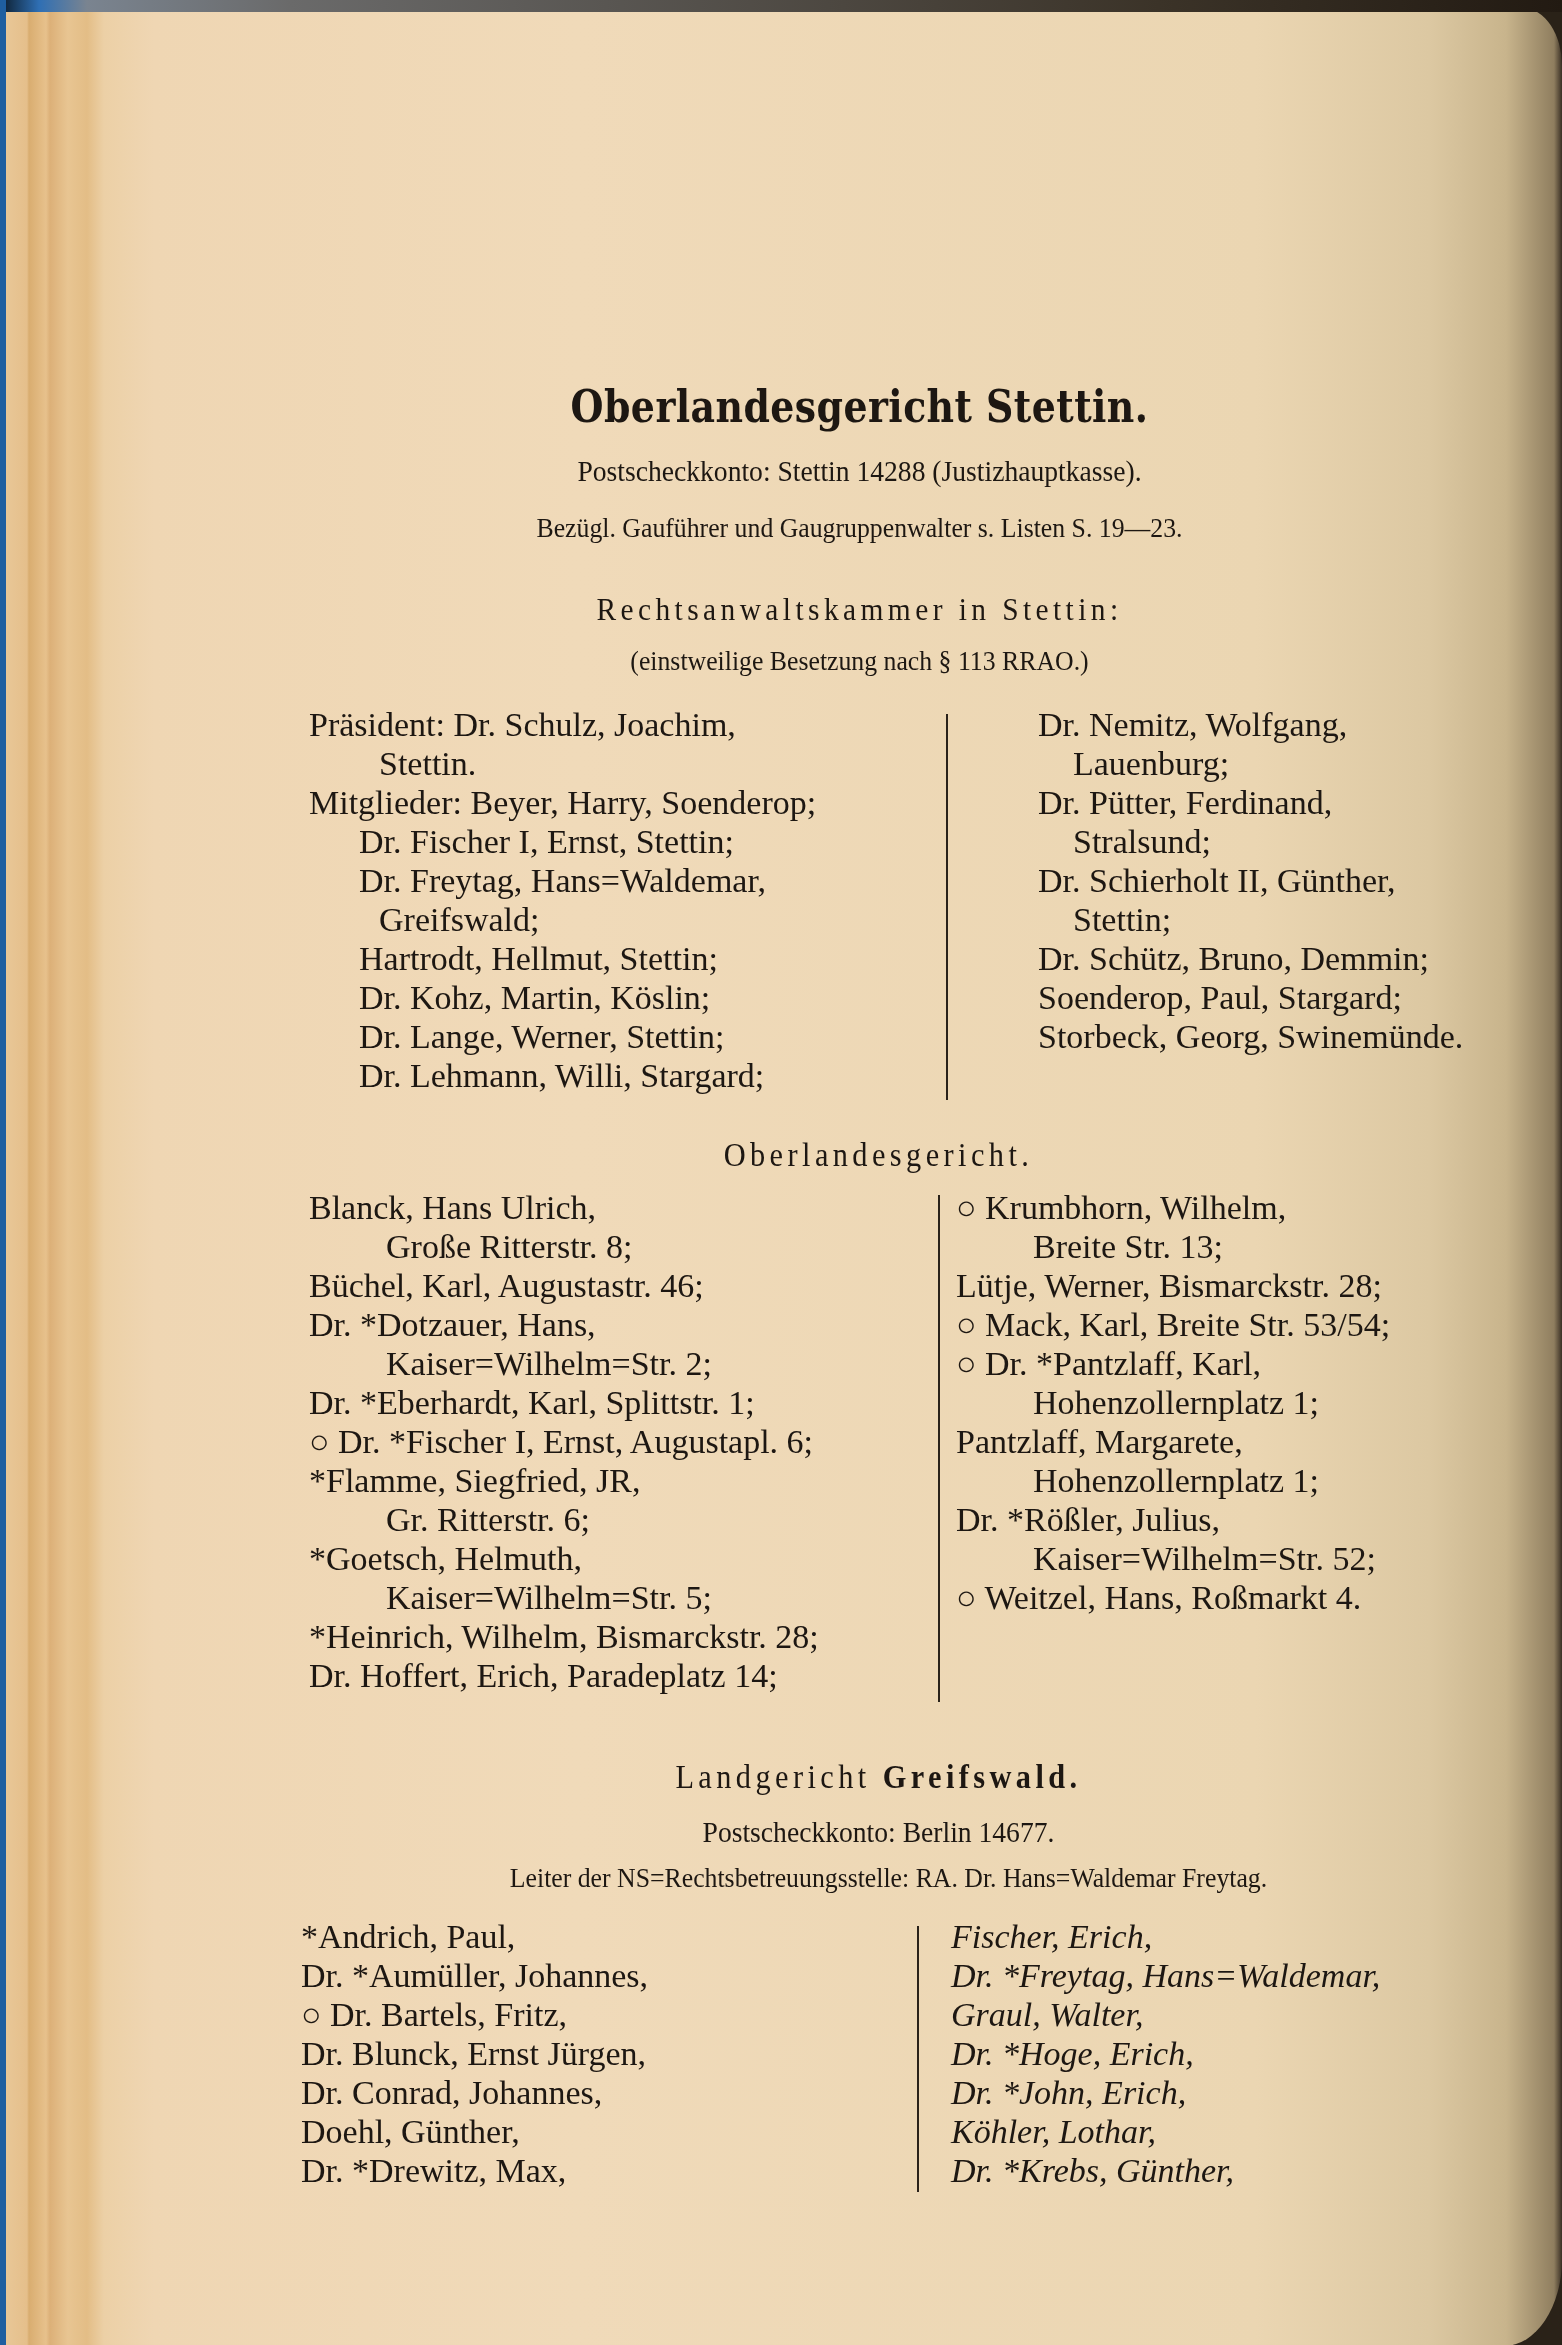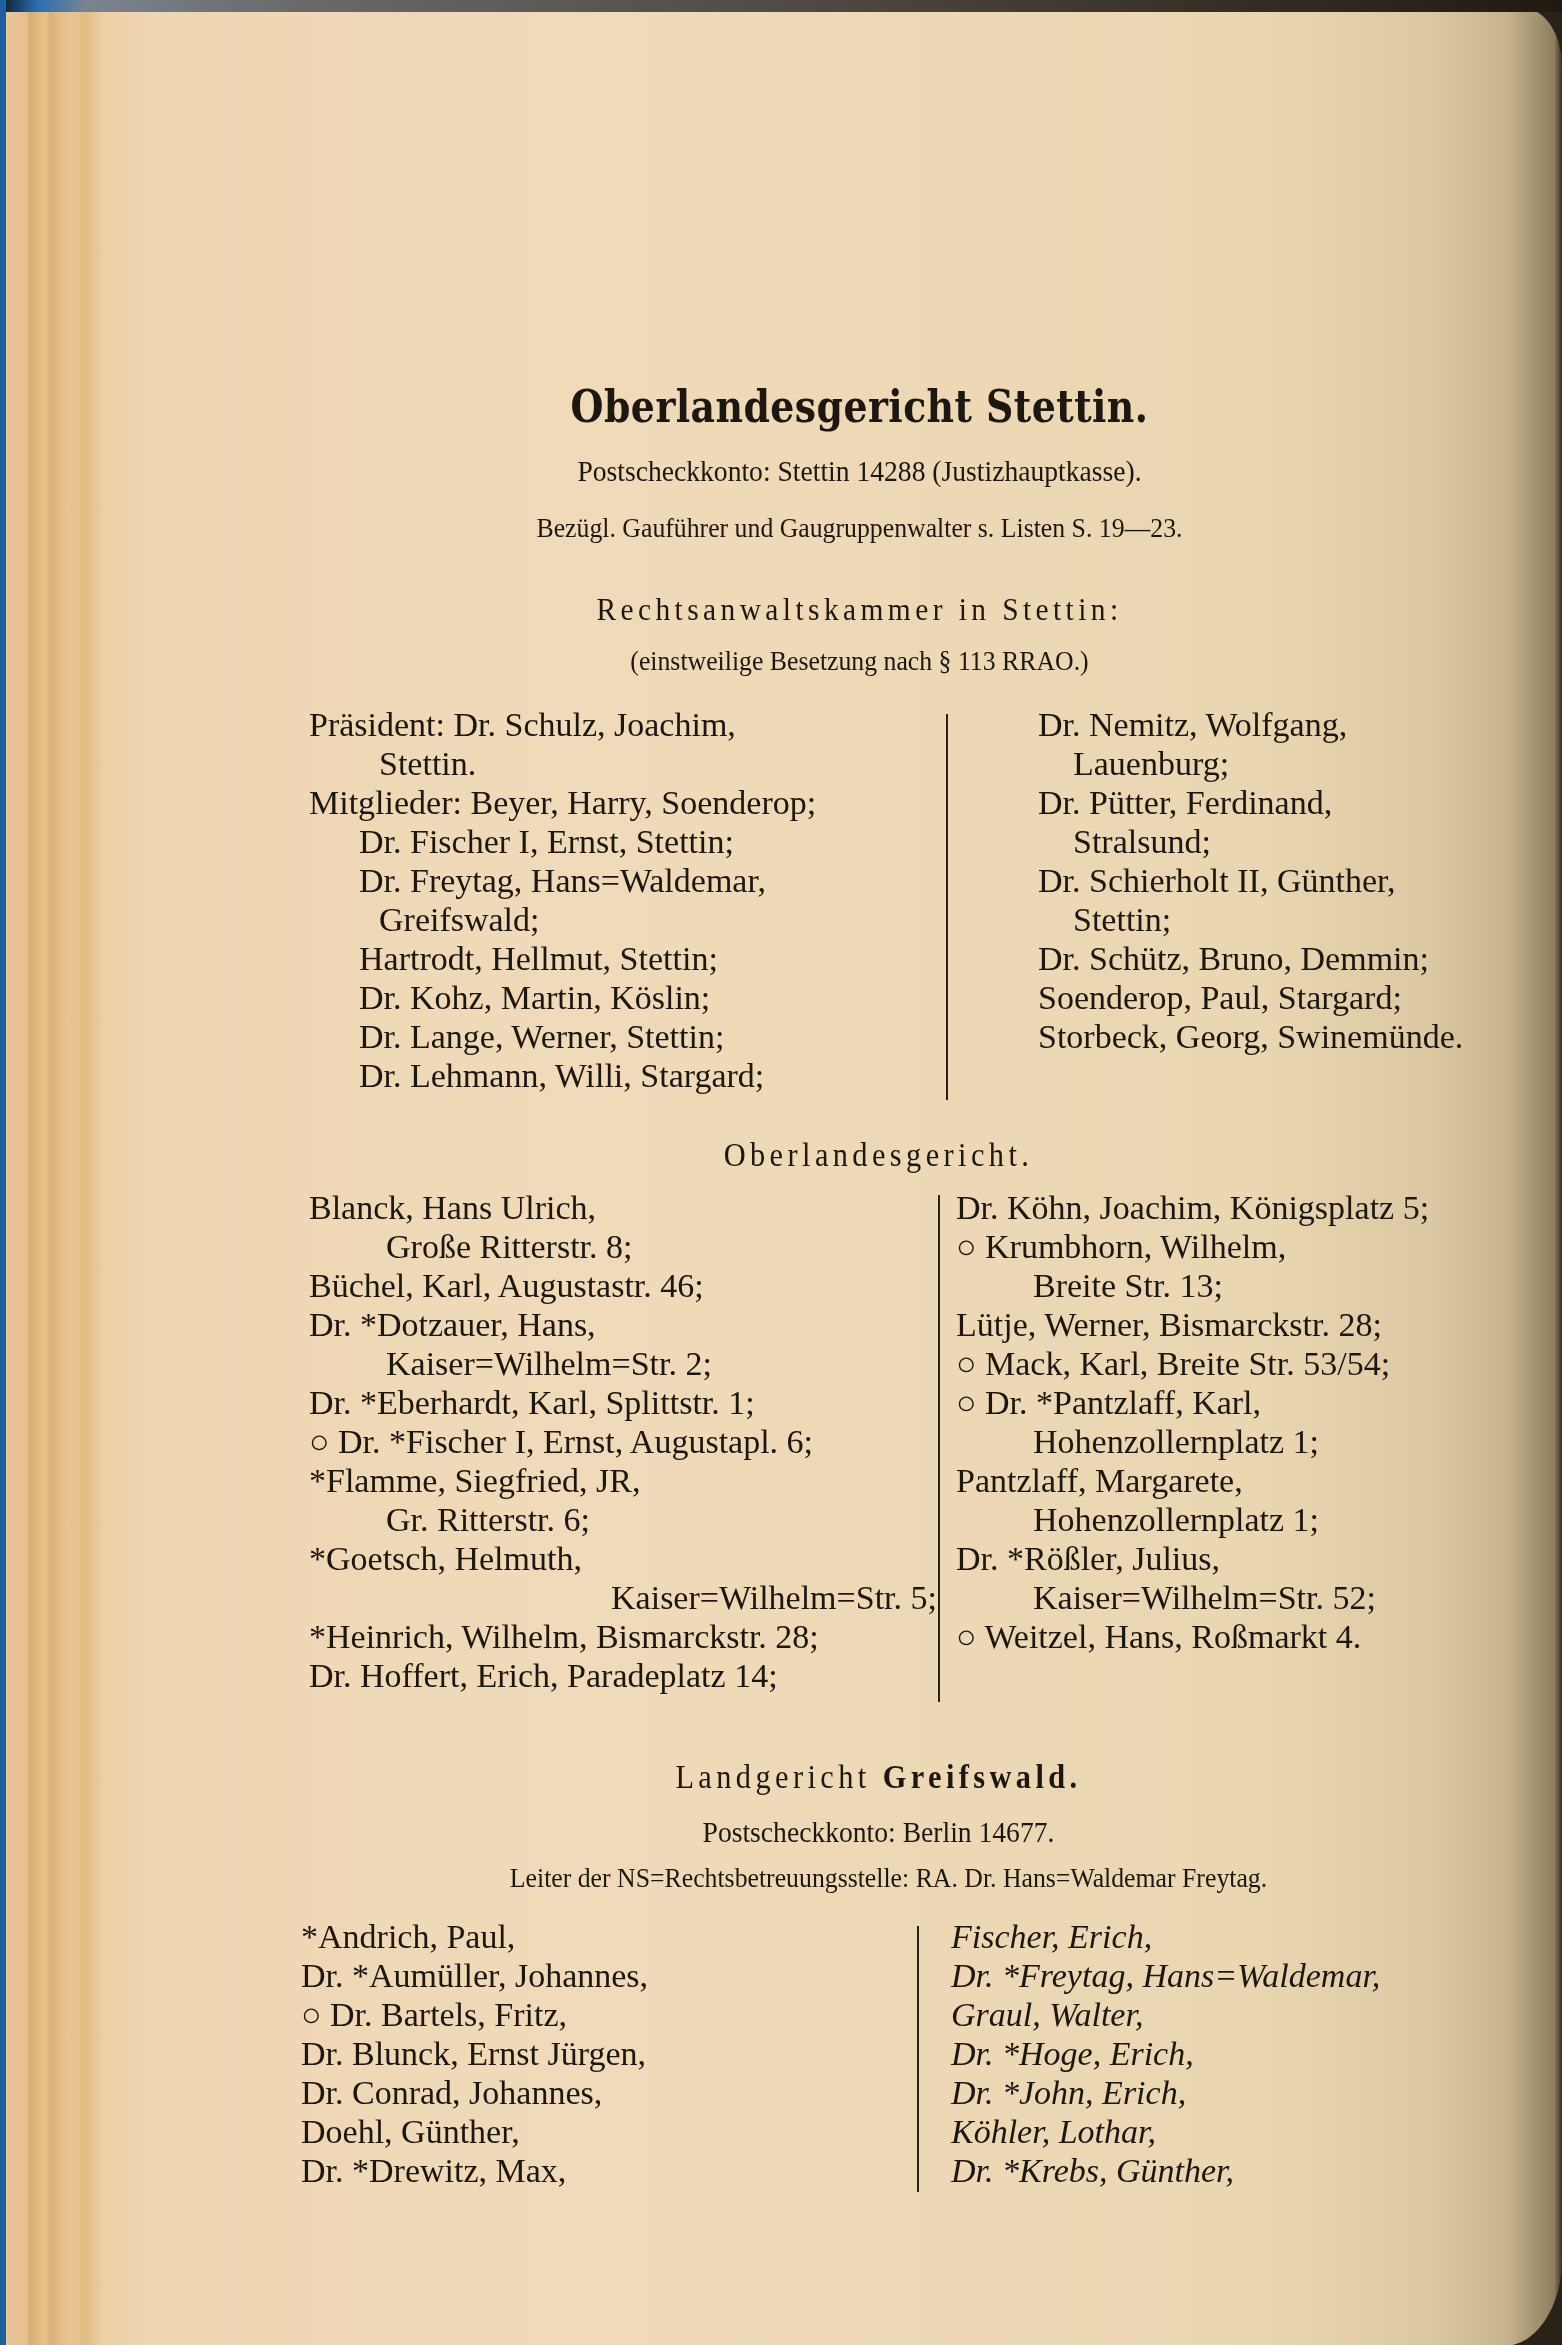--- a/index.html
+++ b/index.html
@@ -85,27 +85,26 @@
       <div class="entry">Blanck, Hans Ulrich,</div>
       <div class="entry indent1" style="padding-left: 77px;">Große Ritterstr. 8;</div>
       <div class="entry">Büchel, Karl, Augustastr. 46;</div>
       <div class="entry">Dr. *Dotzauer, Hans,</div>
       <div class="entry indent1" style="padding-left: 77px;">Kaiser=Wilhelm=Str. 2;</div>
       <div class="entry">Dr. *Eberhardt, Karl, Splittstr. 1;</div>
       <div class="entry">○ Dr. *Fischer I, Ernst, Augustapl. 6;</div>
       <div class="entry">*Flamme, Siegfried, JR,</div>
       <div class="entry indent1" style="padding-left: 77px;">Gr. Ritterstr. 6;</div>
       <div class="entry">*Goetsch, Helmuth,</div>
-      <div class="entry indent1" style="padding-left: 77px; text-align: right;">Kaiser=Wilhelm=Str. 5;</div>
+      <div class="entry indent1" style="padding-left: 77px;">Kaiser=Wilhelm=Str. 5;</div>
       <div class="entry">*Heinrich, Wilhelm, Bismarckstr. 28;</div>
       <div class="entry">Dr. Hoffert, Erich, Paradeplatz 14;</div>
     </div>
   <div class="rule" style="left:938px; top:1195px; height:507px;"></div>
   <div class="col" style="left:956px; top:1188px; width:599px;" id="olg-right">
-      <div class="entry">Dr. Köhn, Joachim, Königsplatz 5;</div>
       <div class="entry">○ Krumbhorn, Wilhelm,</div>
       <div class="entry indent1" style="padding-left: 77px;">Breite Str. 13;</div>
       <div class="entry">Lütje, Werner, Bismarckstr. 28;</div>
       <div class="entry">○ Mack, Karl, Breite Str. 53/54;</div>
       <div class="entry">○ Dr. *Pantzlaff, Karl,</div>
       <div class="entry indent1" style="padding-left: 77px;">Hohenzollernplatz 1;</div>
       <div class="entry">Pantzlaff, Margarete,</div>
       <div class="entry indent1" style="padding-left: 77px;">Hohenzollernplatz 1;</div>
       <div class="entry">Dr. *Rößler, Julius,</div>
       <div class="entry indent1" style="padding-left: 77px;">Kaiser=Wilhelm=Str. 52;</div>

